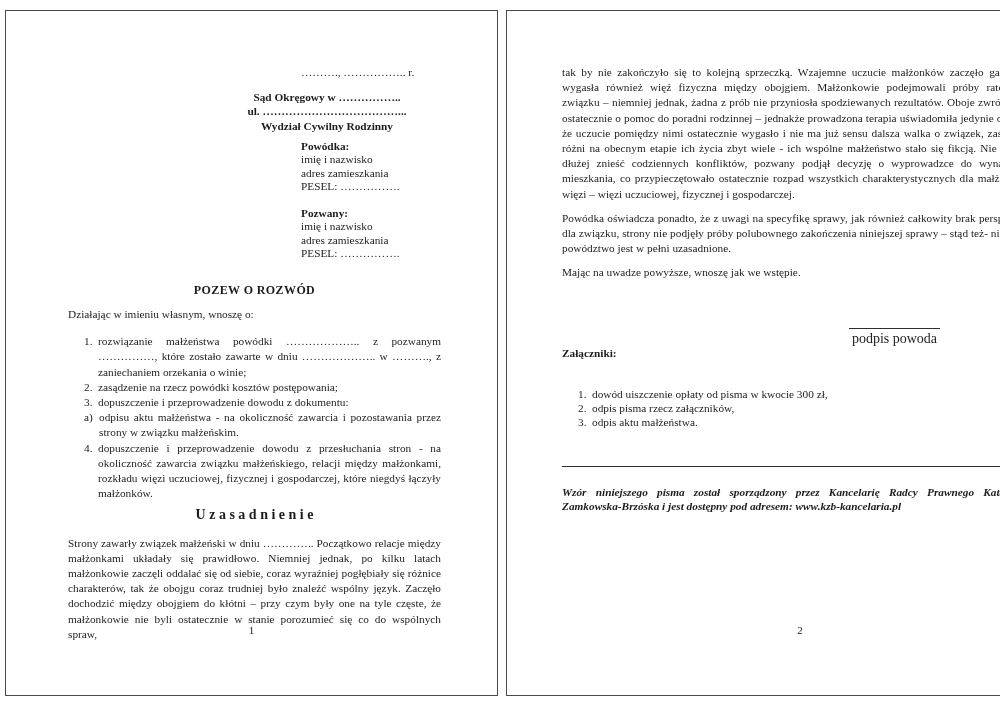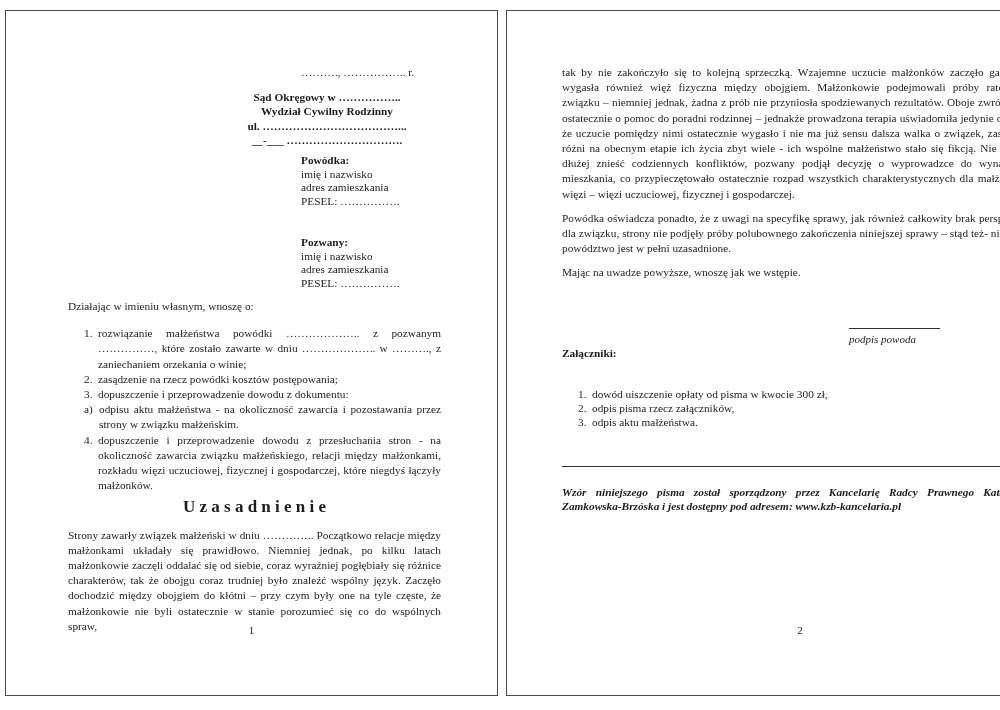--- a/index.html
+++ b/index.html
@@ -17,47 +17,47 @@
   .content{
     position:absolute;top:54px;font-size:11.3px;line-height:15.2px;
   }
   #page1 .content{left:62px;right:56px;}
   #page2 .content{left:55px;right:62px;}
 
   .date-line{margin-left:233px;white-space:nowrap;}
   .court-block{margin-top:10px;margin-left:145px;font-weight:bold;line-height:14.2px;text-align:center;}
   .party-block{margin-left:233px;line-height:13.5px;}
   .party-block.first{margin-top:7px;}
-  .party-block.second{margin-top:28px;}
+  .party-block.second{margin-top:13px;}
   .party-label{font-weight:bold;}
 
   .doc-title{
     margin:22px 0 0 0;font-size:12px;font-weight:bold;text-align:center;
     letter-spacing:0.4px;
   }
   .intro{margin:9px 0 0 0;}
 
   .olist{margin-top:12px;}
   .li{display:flex;}
   .olist > .li{padding-left:16px;}
   .li .num{flex:none;width:14px;}
   .li .txt{flex:1;text-align:justify;}
   .sublist{padding-left:14px;}
   .sublist .num{width:15px;}
 
   .section-title{
-    margin:6px 0 0 0;font-weight:bold;text-align:center;font-size:17px;
+    margin:6px 0 0 0;font-weight:bold;text-align:center;font-size:14px;
   }
   .body-par{margin:13px 0 0 0;text-align:justify;}
   .cont{text-align-last:justify;}
   .par2{margin-top:9px;}
 
   .signature{margin-top:47px;margin-left:287px;width:91px;}
   .sig-line{border-top:1px solid #2e2e2e;height:0;}
-  .sig-caption{font-style:italic;font-size:11px;line-height:14px;padding-top:3px;}
+  .sig-caption{text-align:center;font-size:14px;line-height:14px;padding-top:3px;}
 
   .attachments-label{font-weight:bold;}
   .attach-list{margin-top:26px;line-height:14.3px;}
 
   .footer-note{
     margin-top:36px;border-top:1.5px solid #2e2e2e;padding-top:18px;
     font-weight:bold;font-style:italic;text-align:justify;line-height:14px;
   }
 
   .page-num{
@@ -67,39 +67,39 @@
 </style>
 </head>
 <body>
 
 <section class="page" id="page1">
   <div class="content">
     <div class="date-line">………., …………….. r.</div>
 
     <div class="court-block">
       <div>Sąd Okręgowy w ……………..</div>
+      <div>ul. ………………………………...</div>
       <div>Wydział Cywilny Rodzinny</div>
-      <div>ul. ………………………………...</div>
-      <div>__-___ ………………………….</div>
     </div>
 
     <div class="party-block first">
       <div class="party-label">Powódka:</div>
       <div>imię i nazwisko</div>
       <div>adres zamieszkania</div>
       <div>PESEL: …………….</div>
     </div>
 
     <div class="party-block second">
       <div class="party-label">Pozwany:</div>
       <div>imię i nazwisko</div>
       <div>adres zamieszkania</div>
       <div>PESEL: …………….</div>
     </div>
 
+    <h1 class="doc-title">POZEW O ROZWÓD</h1>
 
     <p class="intro">Działając w imieniu własnym, wnoszę o:</p>
 
     <div class="olist">
       <div class="li">
         <span class="num">1.</span>
         <span class="txt">rozwiązanie małżeństwa powódki ……………….. z pozwanym ……………, które zostało zawarte w dniu ……………….. w ………., z zaniechaniem orzekania o winie;</span>
       </div>
       <div class="li">
         <span class="num">2.</span>

